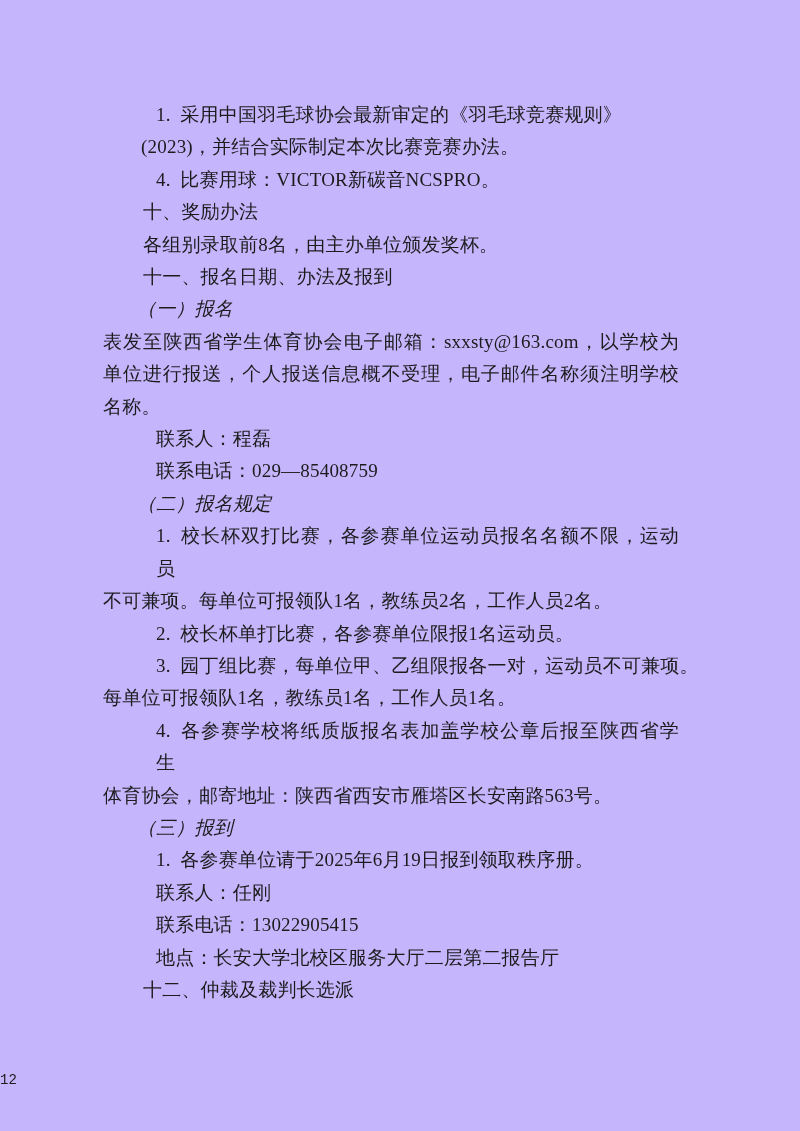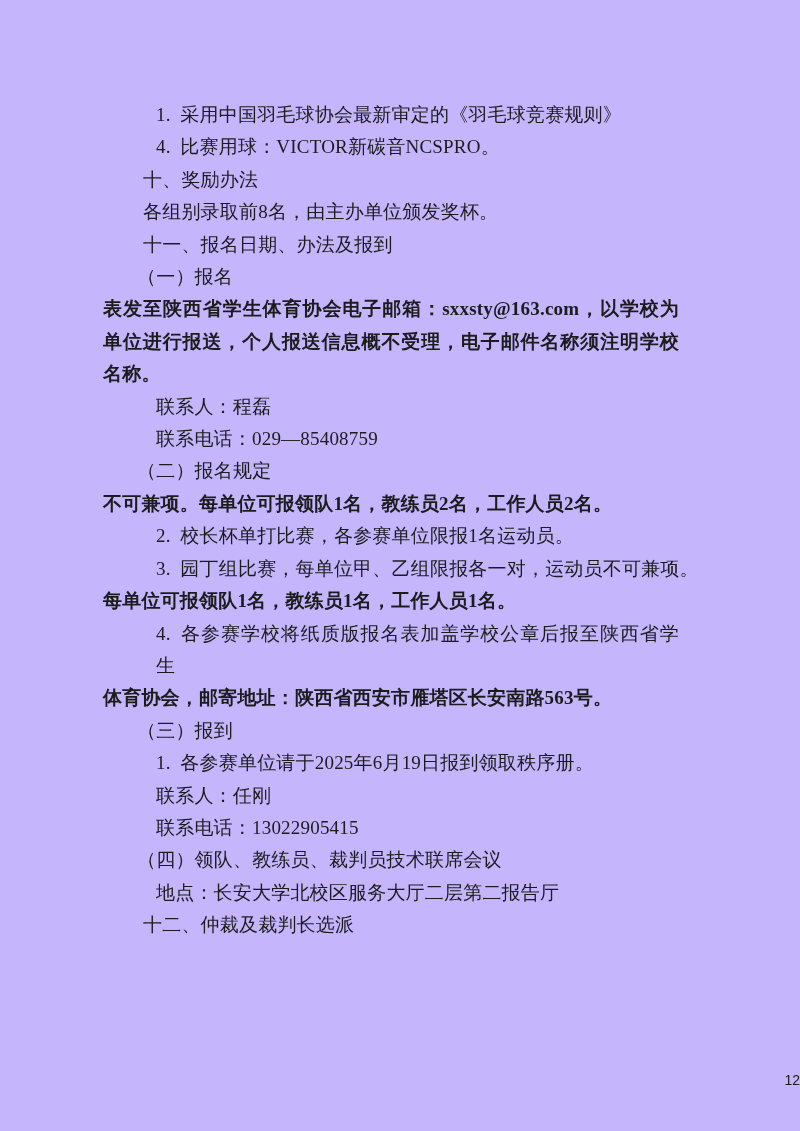--- a/index.html
+++ b/index.html
@@ -26,61 +26,62 @@
     letter-spacing: 0.2px;
   }
   .line {
     white-space: nowrap;
   }
   .line.just {
     white-space: normal;
     text-align: justify;
     text-align-last: justify;
   }
-  .ind-flush { margin-left: 0; font-weight: bold; }
+  .ind-flush { margin-left: 0; }
   .ind-head  { margin-left: 40px; }
-  .ind-paren { margin-left: 34px; }
+  .ind-paren { margin-left: 34px; font-style: italic; }
   .ind-body  { margin-left: 53px; }
   .ind-cont  { margin-left: 38px; }
   .page-number {
     position: absolute;
     left: 0;
     top: 1072px;
     width: 800px;
-    text-align: right;
+    text-align: left;
     font-size: 14px;
     color: #1c1c1c;
-    font-family: Liberation Sans, sans-serif;
+    font-family: Liberation Mono, monospace;
   }
 </style>
 </head>
 <body>
 
 <div class="page">
   <div class="content">
       <div class="line ind-body">1. 采用中国羽毛球协会最新审定的《羽毛球竞赛规则》</div>
+      <div class="line ind-cont">(2023)，并结合实际制定本次比赛竞赛办法。</div>
       <div class="line ind-body">4. 比赛用球：VICTOR新碳音NCSPRO。</div>
       <div class="line ind-head">十、奖励办法</div>
       <div class="line ind-head">各组别录取前8名，由主办单位颁发奖杯。</div>
       <div class="line ind-head">十一、报名日期、办法及报到</div>
       <div class="line ind-paren">（一）报名</div>
       <div class="line ind-flush just">表发至陕西省学生体育协会电子邮箱：sxxsty@163.com，以学校为</div>
       <div class="line ind-flush just">单位进行报送，个人报送信息概不受理，电子邮件名称须注明学校</div>
       <div class="line ind-flush">名称。</div>
       <div class="line ind-body">联系人：程磊</div>
       <div class="line ind-body">联系电话：029—85408759</div>
       <div class="line ind-paren">（二）报名规定</div>
+      <div class="line ind-body just">1. 校长杯双打比赛，各参赛单位运动员报名名额不限，运动员</div>
       <div class="line ind-flush">不可兼项。每单位可报领队1名，教练员2名，工作人员2名。</div>
       <div class="line ind-body">2. 校长杯单打比赛，各参赛单位限报1名运动员。</div>
       <div class="line ind-body">3. 园丁组比赛，每单位甲、乙组限报各一对，运动员不可兼项。</div>
       <div class="line ind-flush">每单位可报领队1名，教练员1名，工作人员1名。</div>
       <div class="line ind-body just">4. 各参赛学校将纸质版报名表加盖学校公章后报至陕西省学生</div>
       <div class="line ind-flush">体育协会，邮寄地址：陕西省西安市雁塔区长安南路563号。</div>
       <div class="line ind-paren">（三）报到</div>
       <div class="line ind-body">1. 各参赛单位请于2025年6月19日报到领取秩序册。</div>
       <div class="line ind-body">联系人：任刚</div>
       <div class="line ind-body">联系电话：13022905415</div>
-      <div class="line ind-paren">（四）领队、教练员、裁判员技术联席会议</div>
       <div class="line ind-body">地点：长安大学北校区服务大厅二层第二报告厅</div>
       <div class="line ind-head">十二、仲裁及裁判长选派</div>
     </div>
   <div class="page-number">12</div>
 </div>
 
 </body></html>

